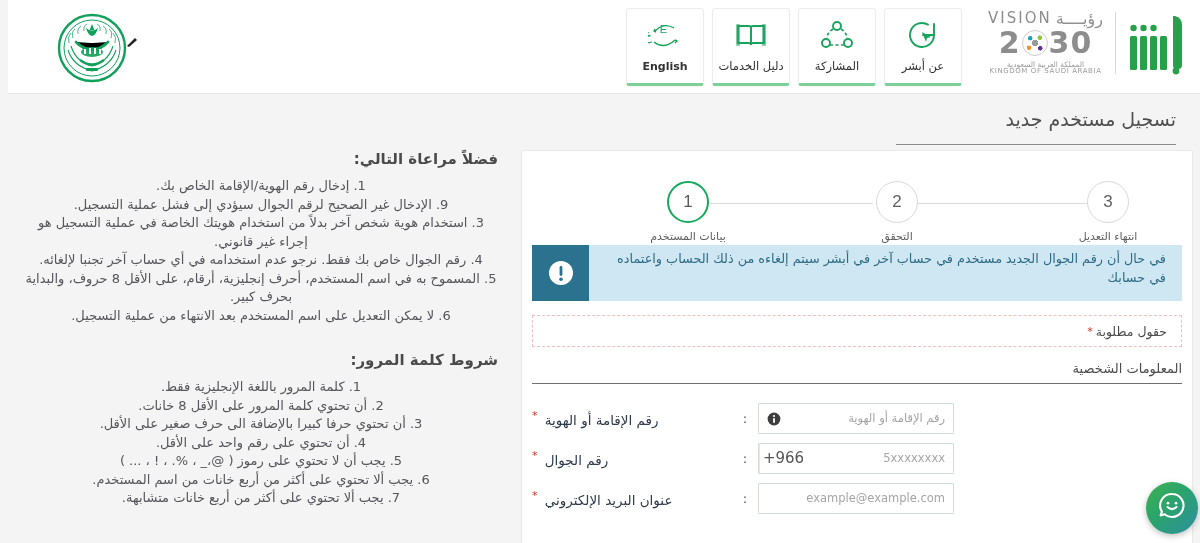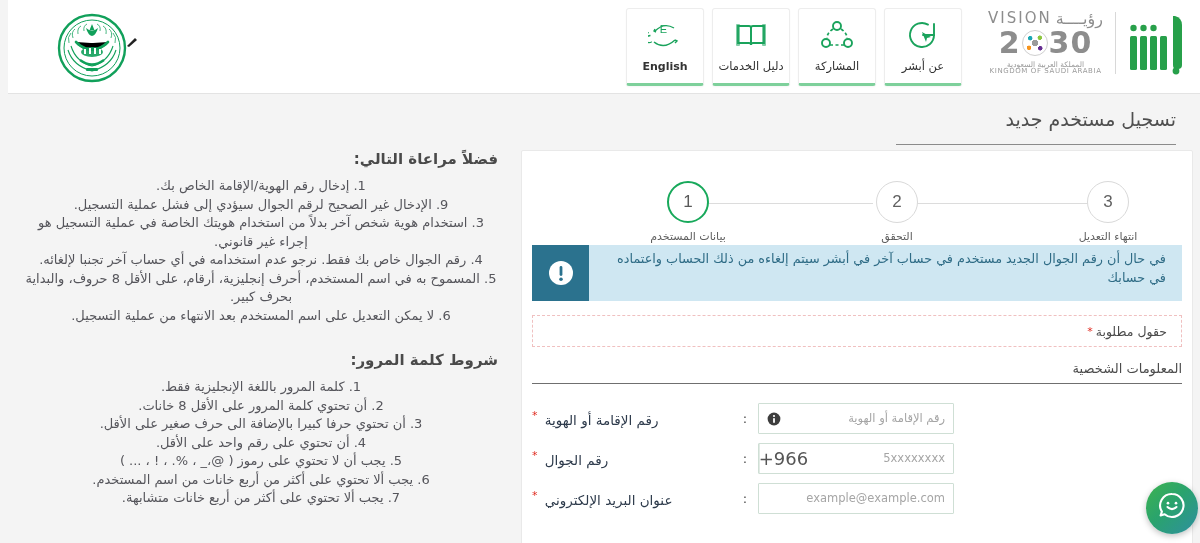--- a/index.html
+++ b/index.html
@@ -228,21 +228,21 @@
   .inp.wide { width: 196px; }
 
   .phone-wrap {
     display: flex; flex-direction: row-reverse; align-items: center;
     width: 196px; height: 31px;
     border: 1px solid #cfdfd5; background: #fff; border-radius: 1px;
   }
   .phone-cc {
     width: 48px; height: 100%;
     display: flex; align-items: center; justify-content: center;
-    font-size: 18px; color: #555;
+    font-size: 15px; color: #555;
     border-left: 1px solid #e2ebe5;
     direction: ltr;
   }
   .phone-num {
     flex: 1; font-size: 11.5px; color: #a5a5a5;
     text-align: right; padding: 0 8px; direction: ltr;
   }
 
   
   .chat-widget {

